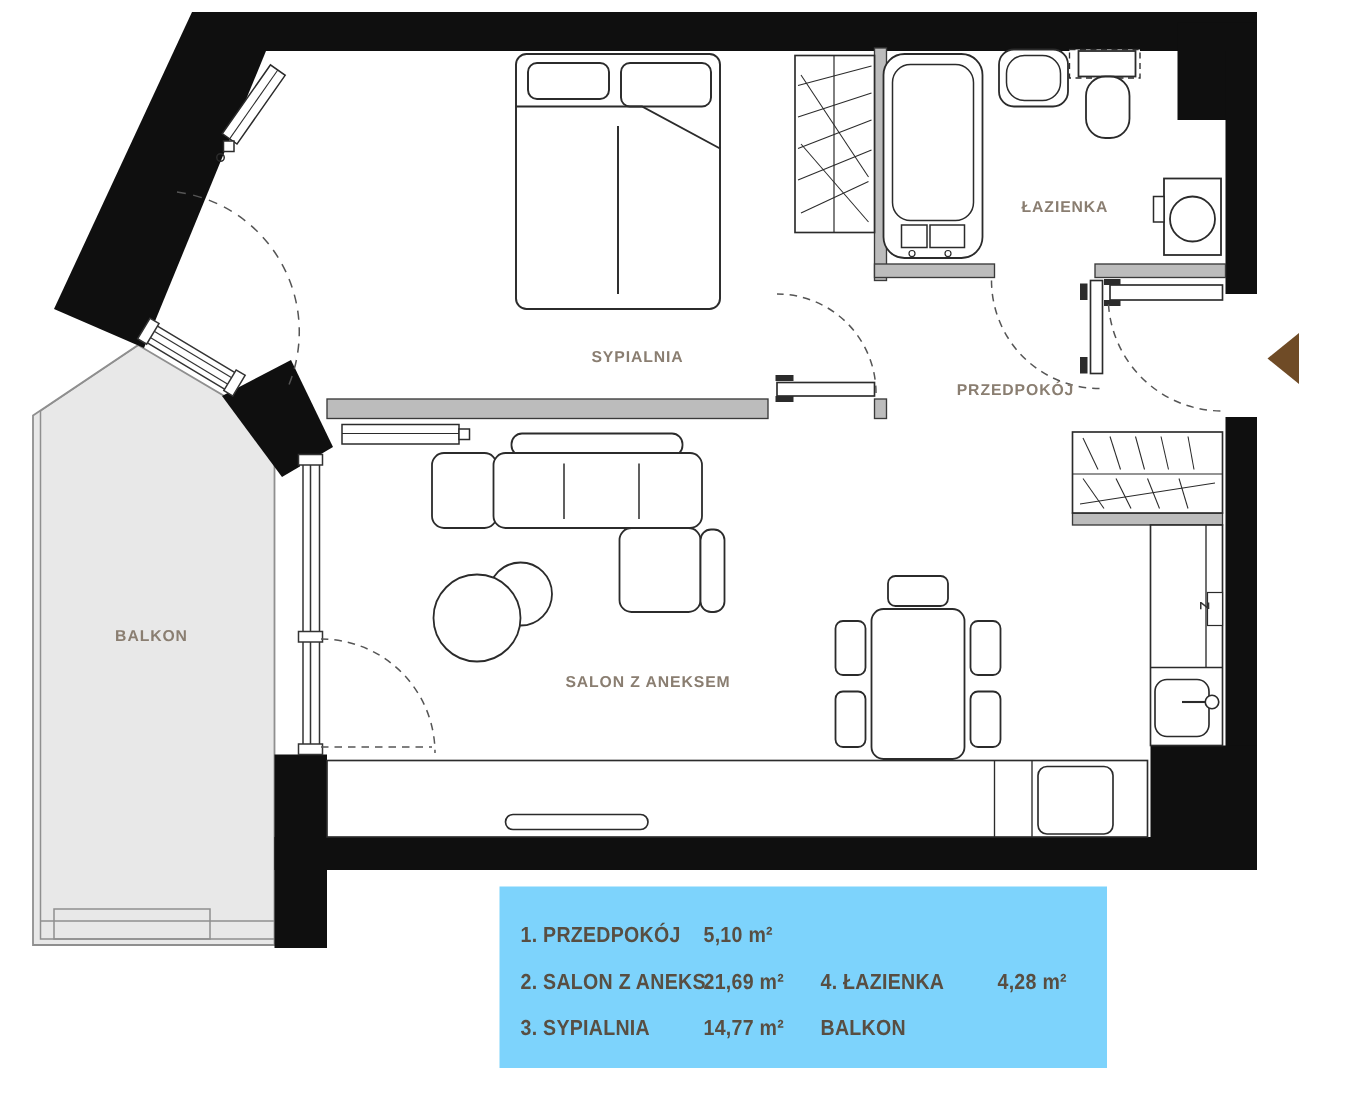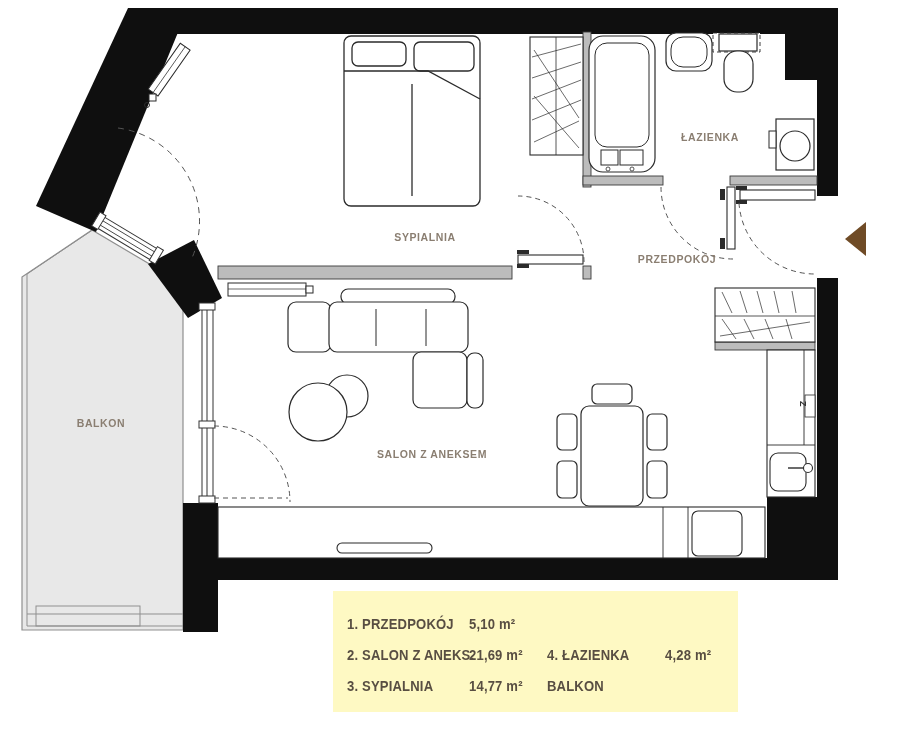--- a/index.html
+++ b/index.html
@@ -2,21 +2,21 @@
 <html><head>
 <meta charset="utf-8">
 <style>
   html,body{margin:0;padding:0;background:#ffffff;}
   .stage{position:relative;width:902px;height:735px;background:#ffffff;overflow:hidden;
          font-family:"Liberation Sans", sans-serif;}
   svg{position:absolute;left:0;top:0;}
   .room-label{font-family:"Liberation Sans", sans-serif;font-size:10.5px;font-weight:bold;
               letter-spacing:0.6px;fill:#8a7e71;}
   .dw-label{font-family:"Liberation Sans", sans-serif;font-size:9px;font-weight:bold;fill:#333;}
-  .legend{position:absolute;left:333px;top:591px;width:405px;height:121px;background:#fef9c3;
+  .legend{position:absolute;left:333px;top:591px;width:405px;height:121px;background:#7dd3fc;
           box-sizing:border-box;padding:17px 0 0 14px;color:#584e42;}
   .legend-grid{display:grid;grid-template-columns:122px 78px 118px 72px;grid-auto-rows:31px;
                align-items:center;font-size:14.5px;font-weight:bold;letter-spacing:0.2px;}
   .legend-grid span{display:inline-block;transform:scaleX(0.9);transform-origin:left center;white-space:nowrap;}
 </style>
 </head>
 <body>
 
 <div class="stage">
 <svg width="902" height="735" viewBox="0 0 902 735">

